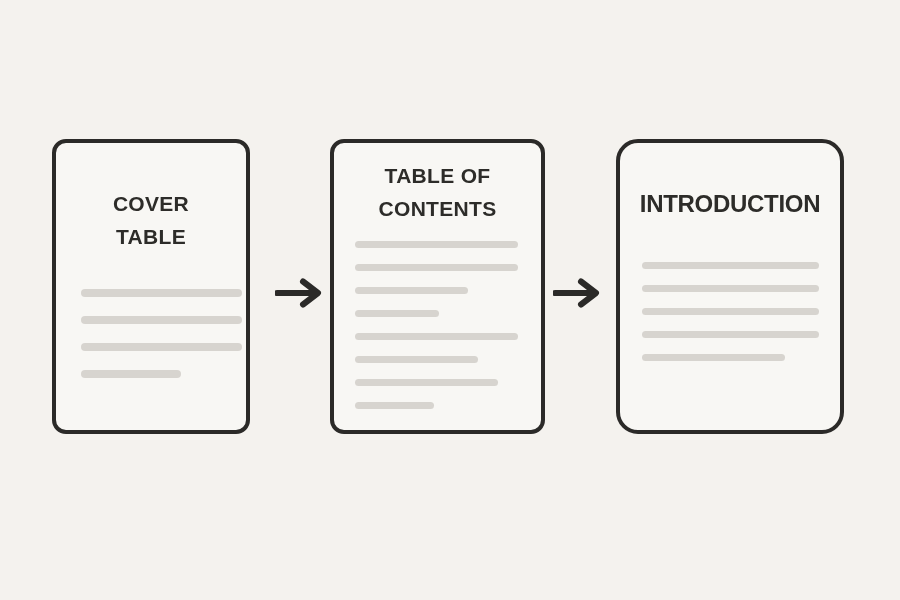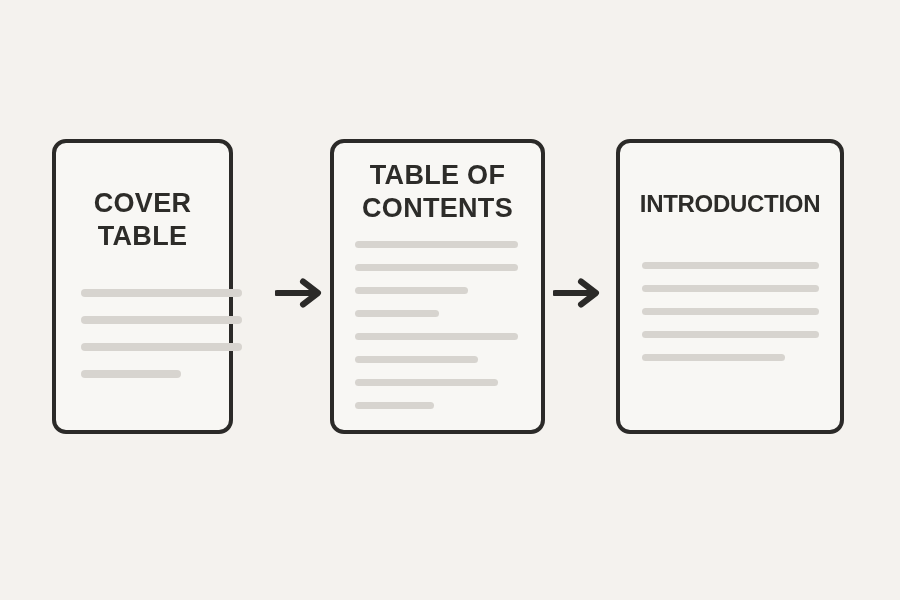--- a/index.html
+++ b/index.html
@@ -17,32 +17,32 @@
   }
   .doc-card {
     position: absolute;
     top: 139px;
     height: 295px;
     background: #f8f7f4;
     border: 4px solid #2b2a28;
     border-radius: 14px;
     box-sizing: border-box;
   }
-  .doc-card.card-1 { left: 52px;  width: 181px; }
+  .doc-card.card-1 { left: 52px;  width: 198px; }
   .doc-card.card-2 { left: 330px; width: 215px; }
-  .doc-card.card-3 { left: 616px; width: 228px; }
+  .doc-card.card-3 { left: 616px; width: 228px; border-radius: 22px; }
 
   .card-title {
     position: absolute;
     left: 0;
     width: 100%;
     text-align: center;
     font-weight: 700;
     color: #2d2c29;
-    font-size: 27px;
+    font-size: 21px;
     line-height: 33px;
     letter-spacing: 0.3px;
     white-space: nowrap;
   }
   .card-1 .card-title { top: 44px; }
   .card-2 .card-title { top: 16px; }
   .card-3 .card-title { top: 44px; font-size: 24px; letter-spacing: -0.3px; }
   .card-title span { display: block; }
 
   .ph-lines {

